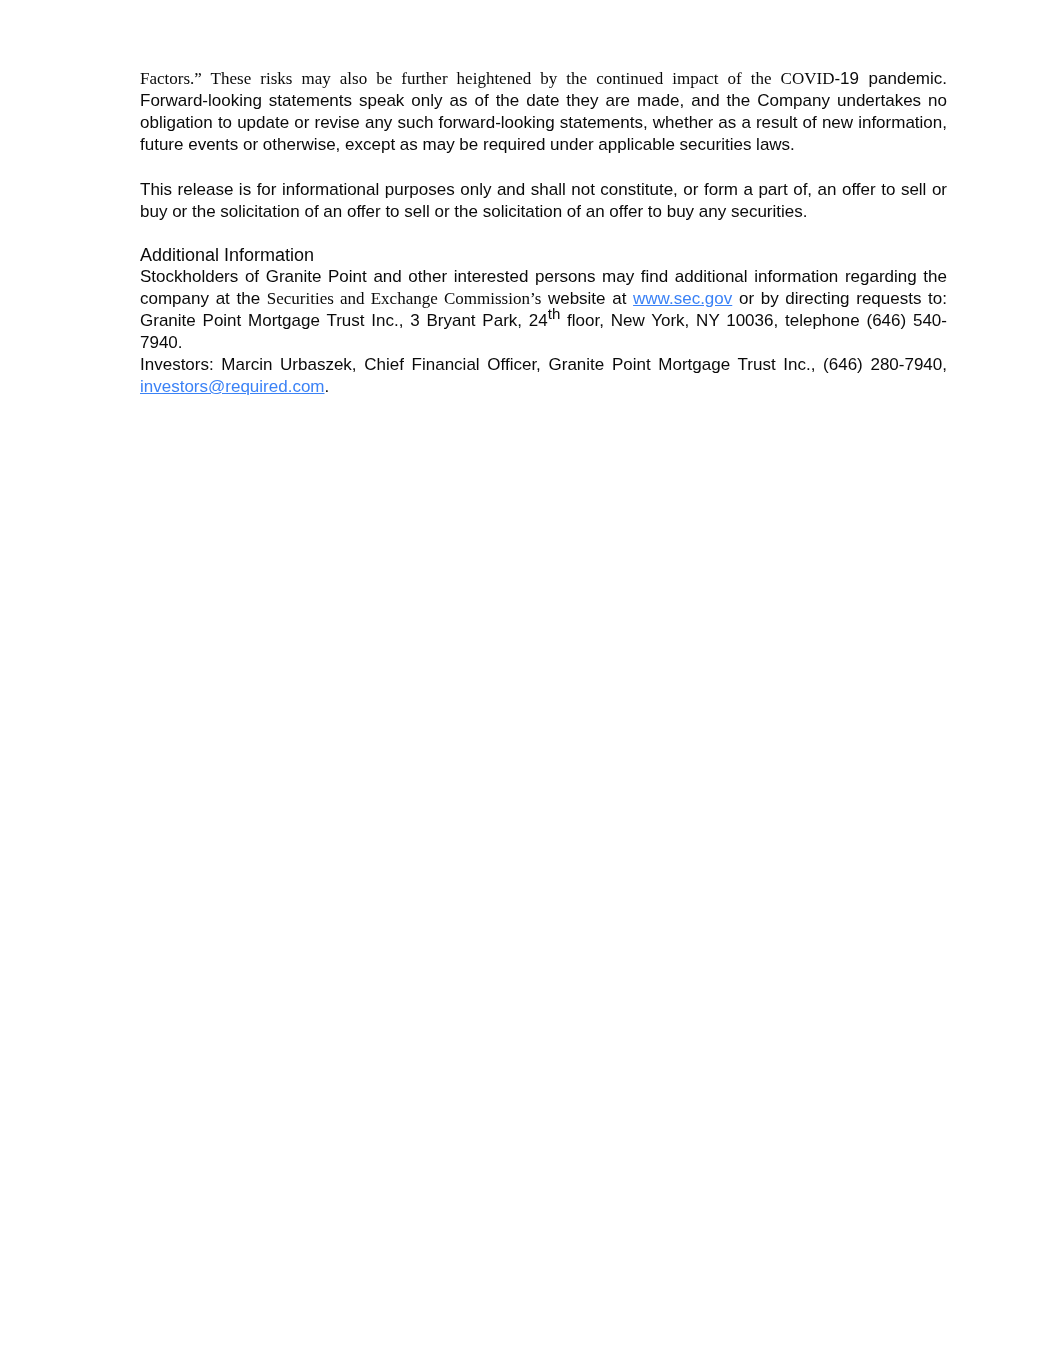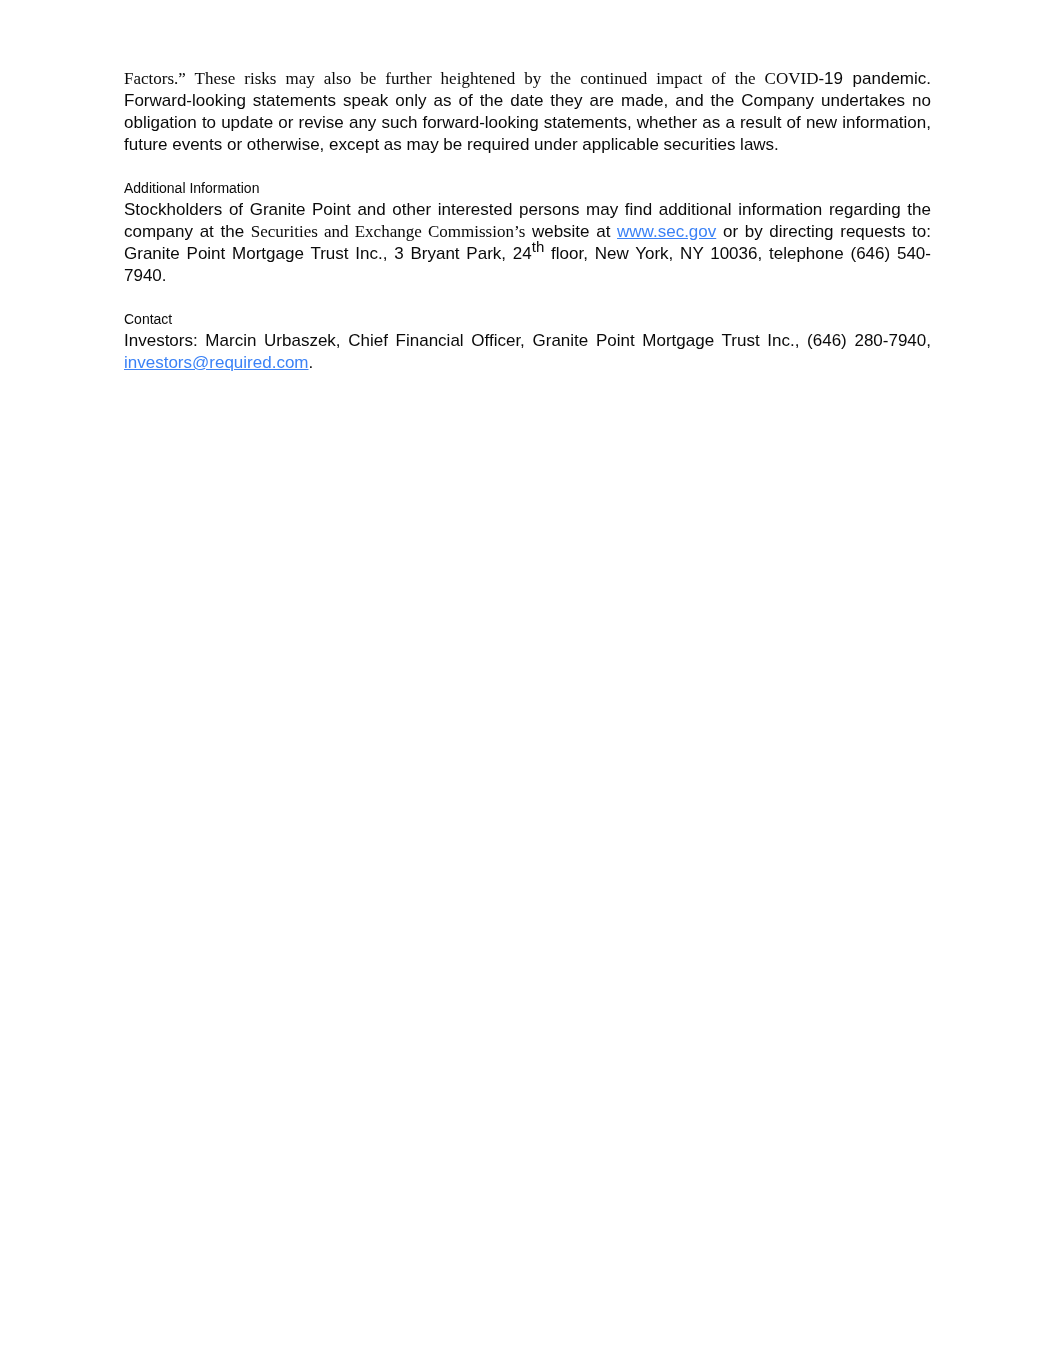--- a/index.html
+++ b/index.html
@@ -12,31 +12,31 @@
     background: #ffffff;
     color: #0a0a0a;
     font-family: "Liberation Sans", sans-serif;
     font-size: 17px;
     line-height: 22px;
     overflow: hidden;
   }
 
   .content {
     position: absolute;
-    left: 124px;
+    left: 140px;
     top: 68px;
     width: 807px;
   }
 
   p.para { text-align: justify; }
 
   .spaced { margin-top: 23px; }
 
   .heading {
-    font-size: 14px;
+    font-size: 18px;
     font-weight: 400;
     line-height: 22px;
     margin-top: 21px;
     text-align: left;
   }
 
   .serif { font-family: "Liberation Serif", serif; }
 
   sup {
     font-size: 15px;
@@ -51,23 +51,23 @@
   }
 </style>
 </head>
 <body>
 
 <div class="page">
   <div class="content">
 
     <p class="para"><span class="serif">Factors.” These risks may also be further heightened by the continued impact of the COVID</span><span>-19 pandemic. Forward-looking statements speak only as of the date they are made, and the Company undertakes no obligation to update or revise any such forward-looking statements, whether as a result of new information, future events or otherwise, except as may be required under applicable securities laws.</span></p>
 
+    <p class="para spaced"><span>This release is for informational purposes only and shall not constitute, or form a part of, an offer to sell or buy or the solicitation of an offer to sell or the solicitation of an offer to buy any securities.</span></p>
 
     <h3 class="heading">Additional Information</h3>
 
     <p class="para"><span>Stockholders of Granite Point and other interested persons may find additional information regarding the company at the </span><span class="serif">Securities and Exchange Commission’s</span><span> website at </span><a href="#" class="doc-link">www.sec.gov</a><span> or by directing requests to: Granite Point Mortgage Trust Inc., 3 Bryant Park, 24</span><sup>th</sup><span> floor, New York, NY 10036, telephone (646) 540-7940.</span></p>
 
-    <h3 class="heading">Contact</h3>
 
     <p class="para"><span>Investors: Marcin Urbaszek, Chief Financial Officer, Granite Point Mortgage Trust Inc., (646) 280-7940, </span><a href="#" class="doc-link">investors@required.com</a><span>.</span></p>
 
   </div>
 </div>
 
 </body></html>

